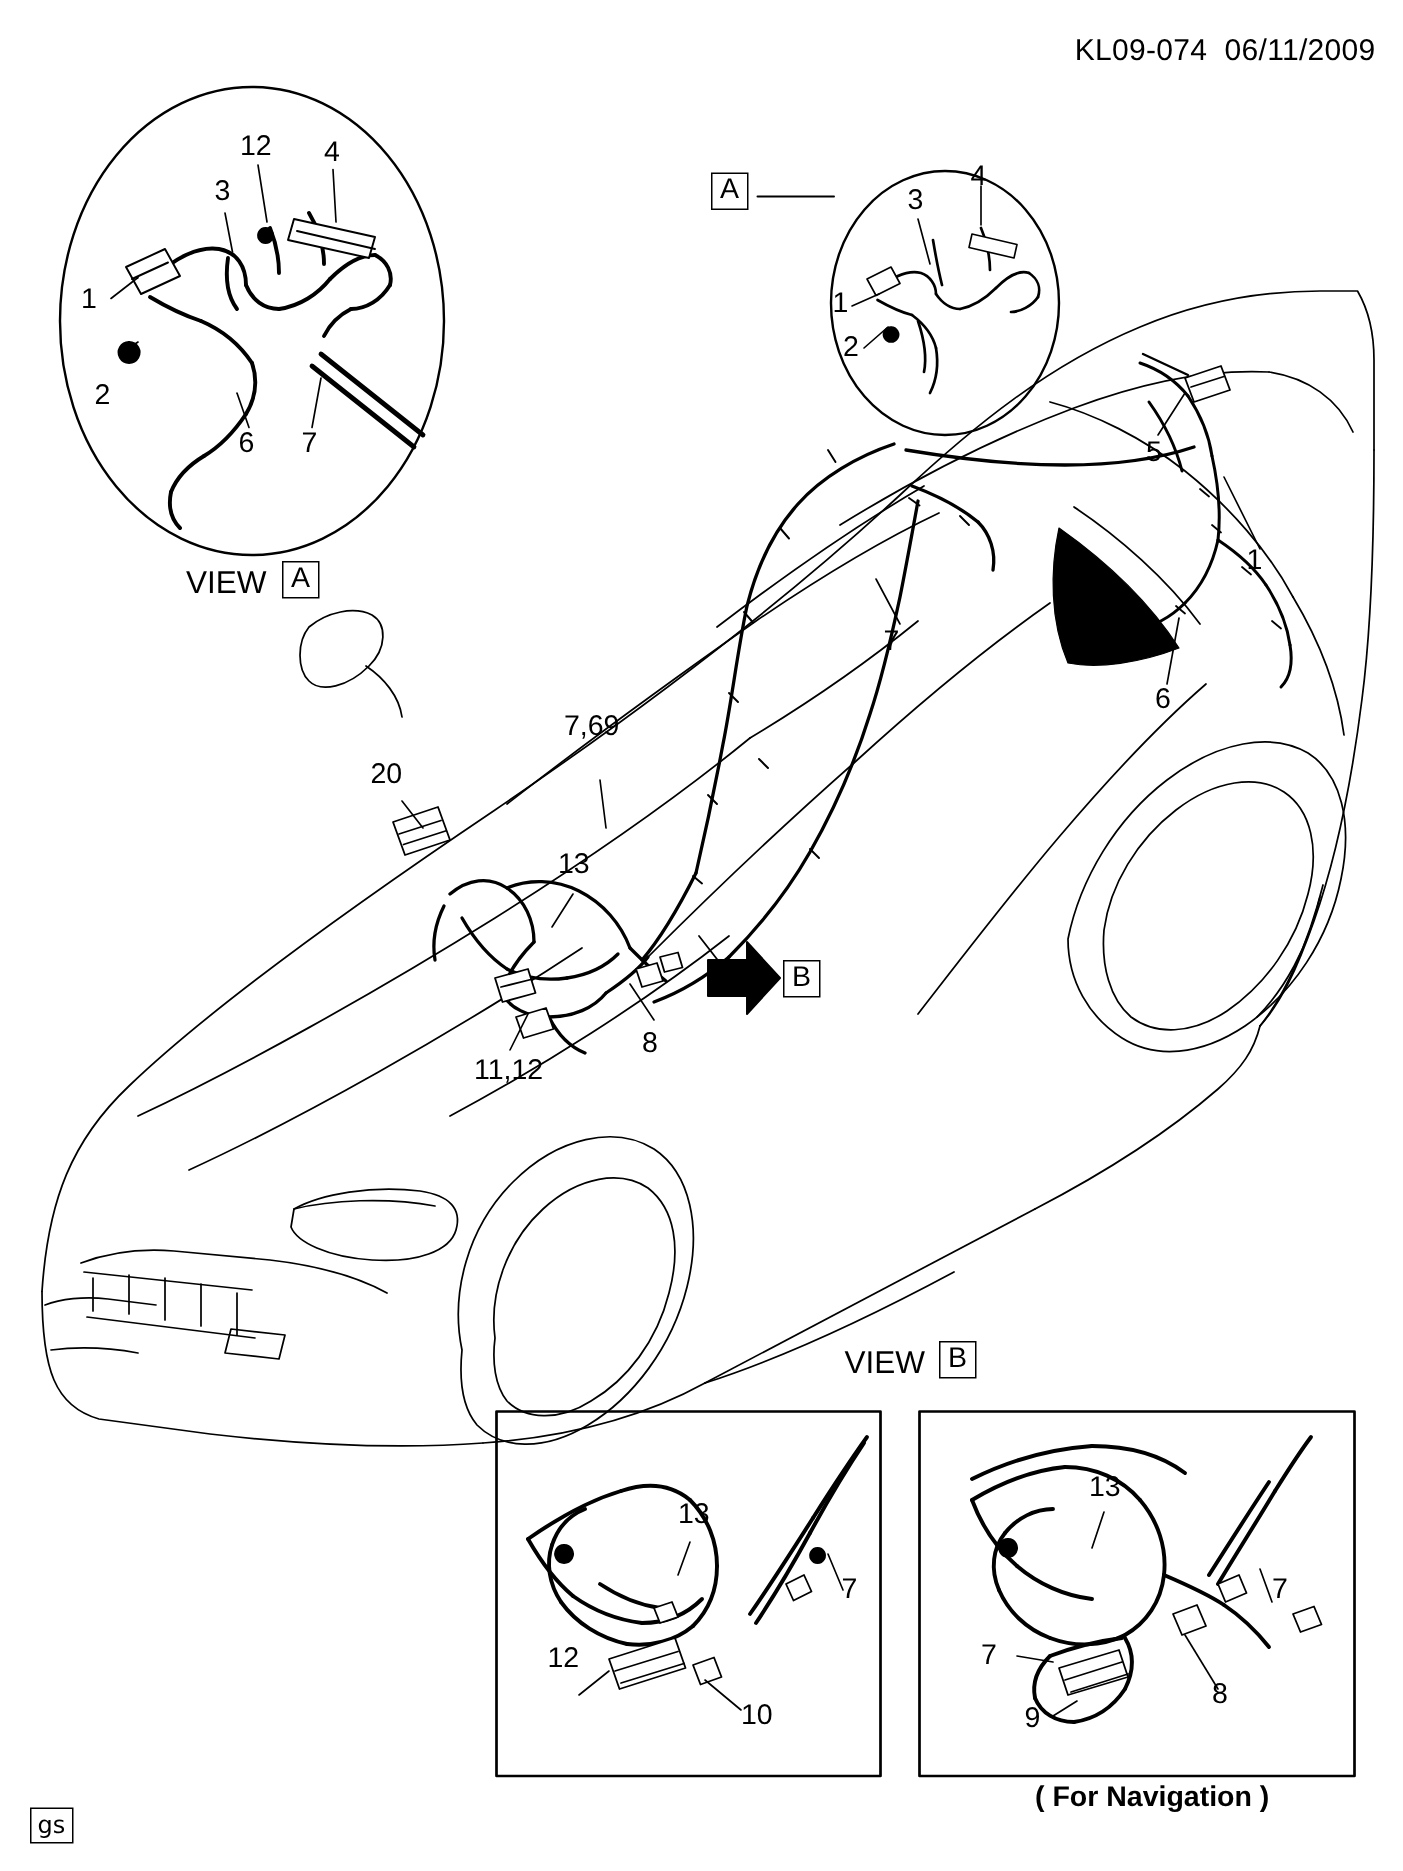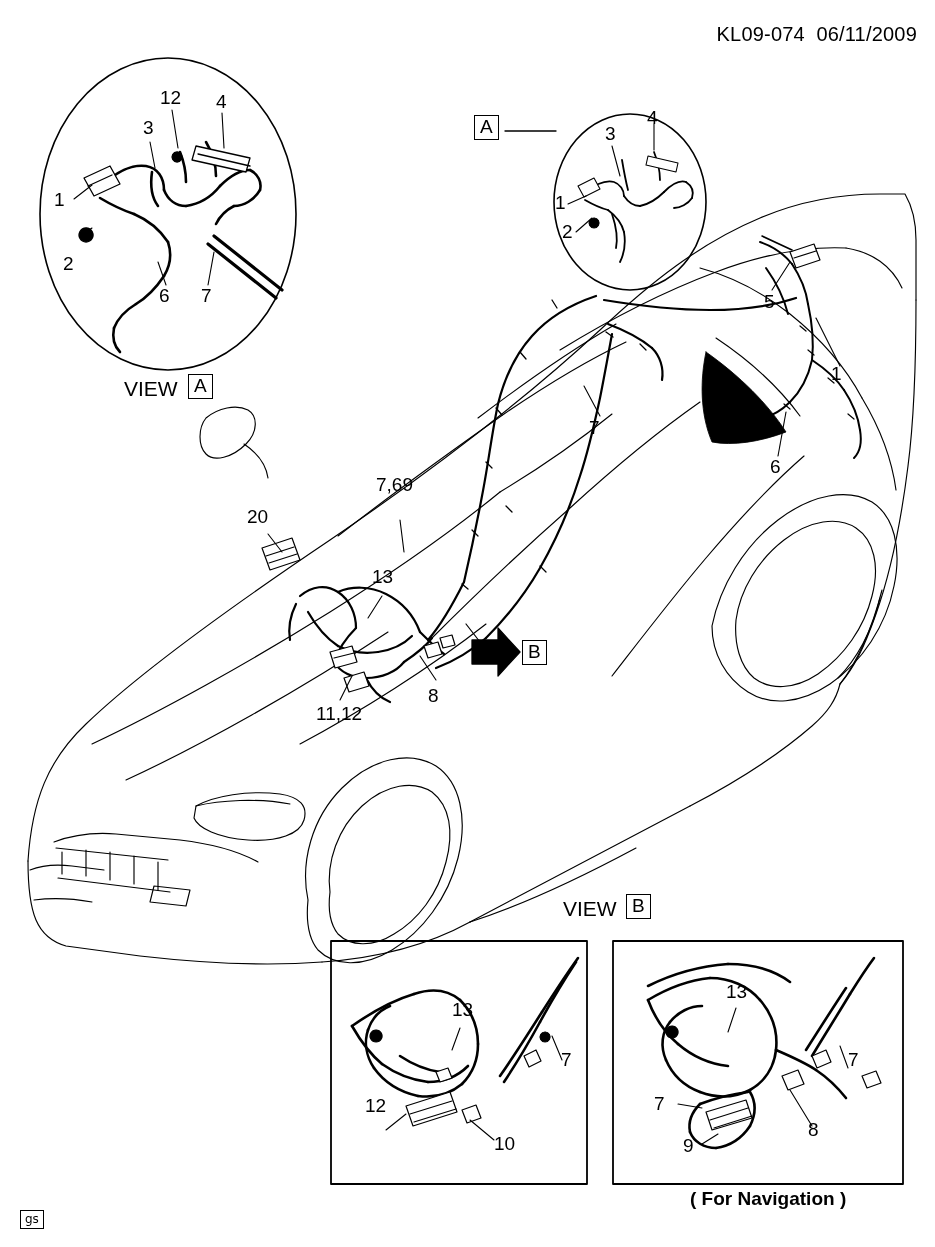--- a/index.html
+++ b/index.html
@@ -49,21 +49,21 @@
     padding: 1px 5px 2px 5px;
     font-size: 19px;
     display: inline-block;
     line-height: 1.05;
   }
   .gs-mark {
     position: absolute;
     left: 20px;
     bottom: 18px;
     border: 1.6px solid #000;
-    font-size: 12px;
+    font-size: 16px;
     padding: 1px 4px 2px 4px;
     font-family: "DejaVu Sans", sans-serif;
   }
   .nav-note {
     font-size: 19px;
     font-weight: bold;
   }
 </style>
 </head>
 <body>

